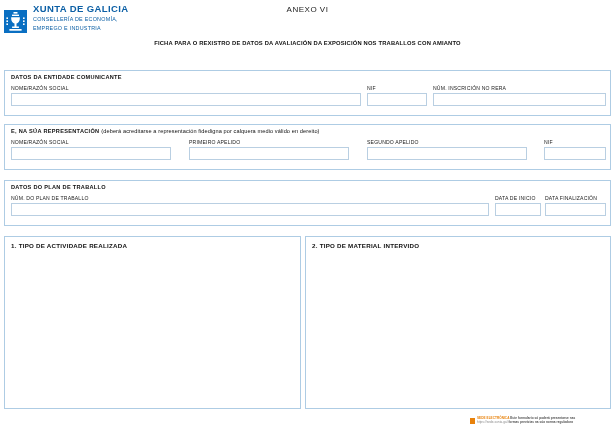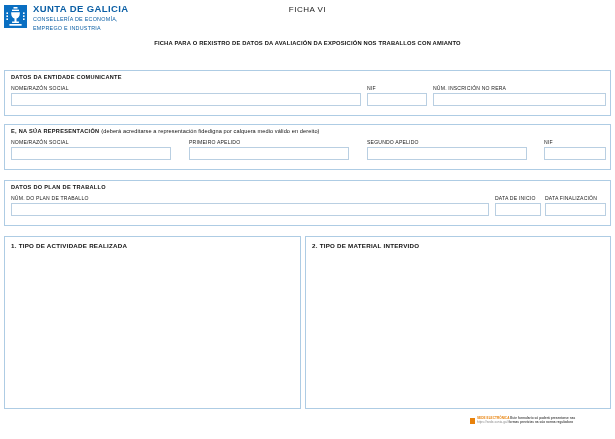--- a/index.html
+++ b/index.html
@@ -20,21 +20,21 @@
   .header {
     position: absolute;
     left: 0; top: 0;
     width: 615px;
     height: 62px;
   }
   .brand {
     position: absolute;
     left: 4px; top: 4px;
     display: flex;
-    align-items: flex-start;
+    align-items: flex-end;
   }
   .brand-logo {
     width: 23px;
     height: 23px;
     background: #0a6fc2;
     position: relative;
     flex: 0 0 auto;
     margin-top: 1px;
   }
   .brand-logo svg { display:block; }
@@ -187,21 +187,21 @@
         </g>
       </svg>
     </div>
     <div class="brand-text">
       <div class="brand-title">XUNTA DE GALICIA</div>
       <div class="brand-sub">CONSELLERÍA DE ECONOMÍA,</div>
       <div class="brand-sub" style="margin-top:1px">EMPREGO E INDUSTRIA</div>
     </div>
   </div>
 
-  <div class="anexo">FICHA VI</div>
+  <div class="anexo">ANEXO VI</div>
   <div class="fichatitle">FICHA PARA O REXISTRO DE DATOS DA AVALIACIÓN DA EXPOSICIÓN NOS TRABALLOS CON AMIANTO</div>
 </div>
 
 <div class="section" style="left:4px; top:70px; width:607px; height:46px;">
   <div class="sec-title">DATOS DA ENTIDADE COMUNICANTE</div>
 
   <div class="field" style="left:6px; top:14px; width:350px;">
     <div class="field-label">NOME/RAZÓN SOCIAL</div>
     <input class="field-input" style="width: 350px;" type="text" value="">
   </div>

